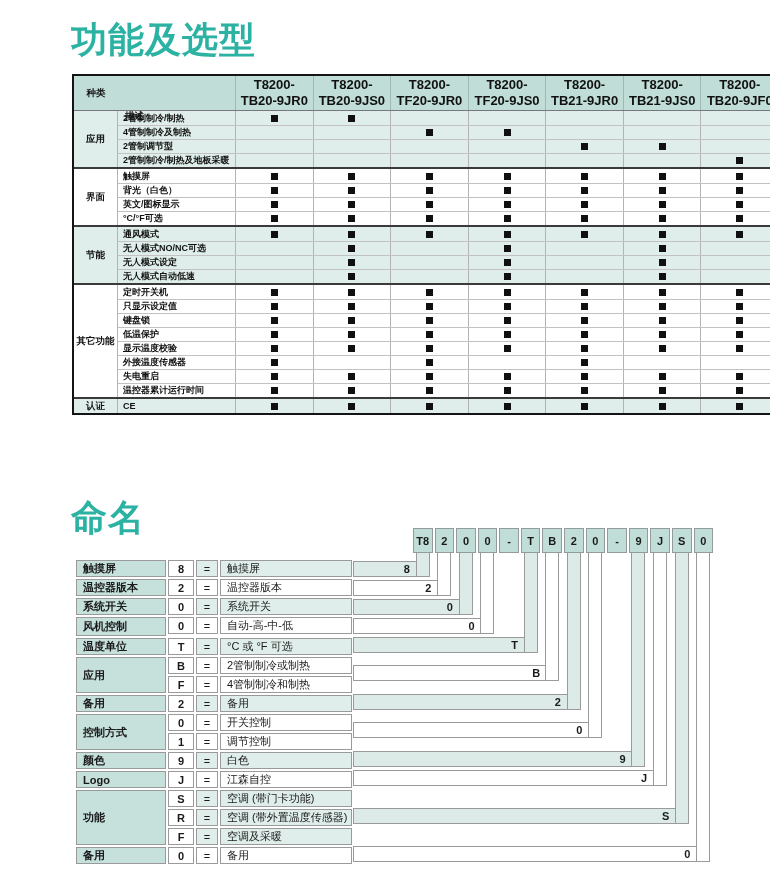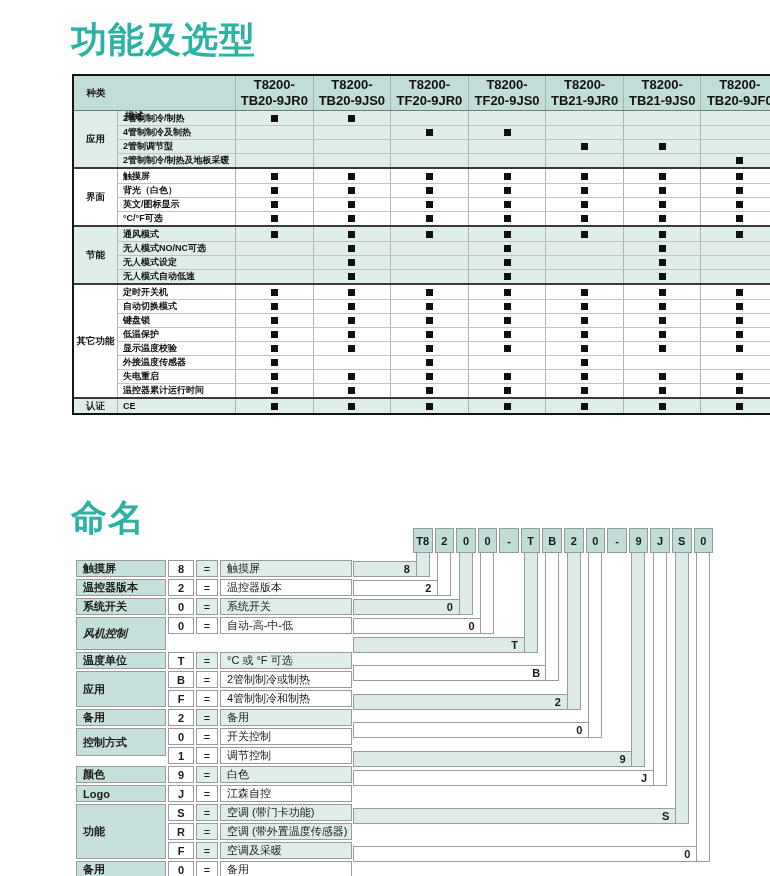--- a/index.html
+++ b/index.html
@@ -365,21 +365,21 @@
                 <div class="mk"></div>
               </div>
               <div class="rmark">
                 <div class="mk"></div>
               </div>
               <div class="rmark">
                 <div class="mk"></div>
               </div>
             </div>
             <div class="frow">
-              <div class="rlabel">自动切换模式</div>
+              <div class="rlabel">只显示设定值</div>
               <div class="rmark">
                 <div class="mk"></div>
               </div>
               <div class="rmark">
                 <div class="mk"></div>
               </div>
               <div class="rmark">
                 <div class="mk"></div>
               </div>
               <div class="rmark">
@@ -646,21 +646,21 @@
         <div class="ncell nname" style="height: 17px;">系统开关</div>
         <div class="nsubs">
           <div class="nsub">
             <div class="ncell ncode">0</div>
             <div class="ncell neq shade">=</div>
             <div class="ncell ndesc shade">系统开关</div>
           </div>
         </div>
       </div>
       <div class="nrow">
-        <div class="ncell nname" style="height: 33px; font-style: italic;">风机控制</div>
+        <div class="ncell nname" style="height: 19px;">风机控制</div>
         <div class="nsubs">
           <div class="nsub">
             <div class="ncell ncode">0</div>
             <div class="ncell neq nosha">=</div>
             <div class="ncell ndesc nosha">自动-高-中-低</div>
           </div>
         </div>
       </div>
       <div class="nrow">
         <div class="ncell nname" style="height: 17px;">温度单位</div>
@@ -691,21 +691,21 @@
         <div class="ncell nname" style="height: 17px;">备用</div>
         <div class="nsubs">
           <div class="nsub">
             <div class="ncell ncode">2</div>
             <div class="ncell neq shade">=</div>
             <div class="ncell ndesc shade">备用</div>
           </div>
         </div>
       </div>
       <div class="nrow">
-        <div class="ncell nname" style="height: 28px;">控制方式</div>
+        <div class="ncell nname" style="height: 36px;">控制方式</div>
         <div class="nsubs">
           <div class="nsub">
             <div class="ncell ncode">0</div>
             <div class="ncell neq nosha">=</div>
             <div class="ncell ndesc nosha">开关控制</div>
           </div>
           <div class="nsub">
             <div class="ncell ncode">1</div>
             <div class="ncell neq nosha">=</div>
             <div class="ncell ndesc nosha">调节控制</div>

